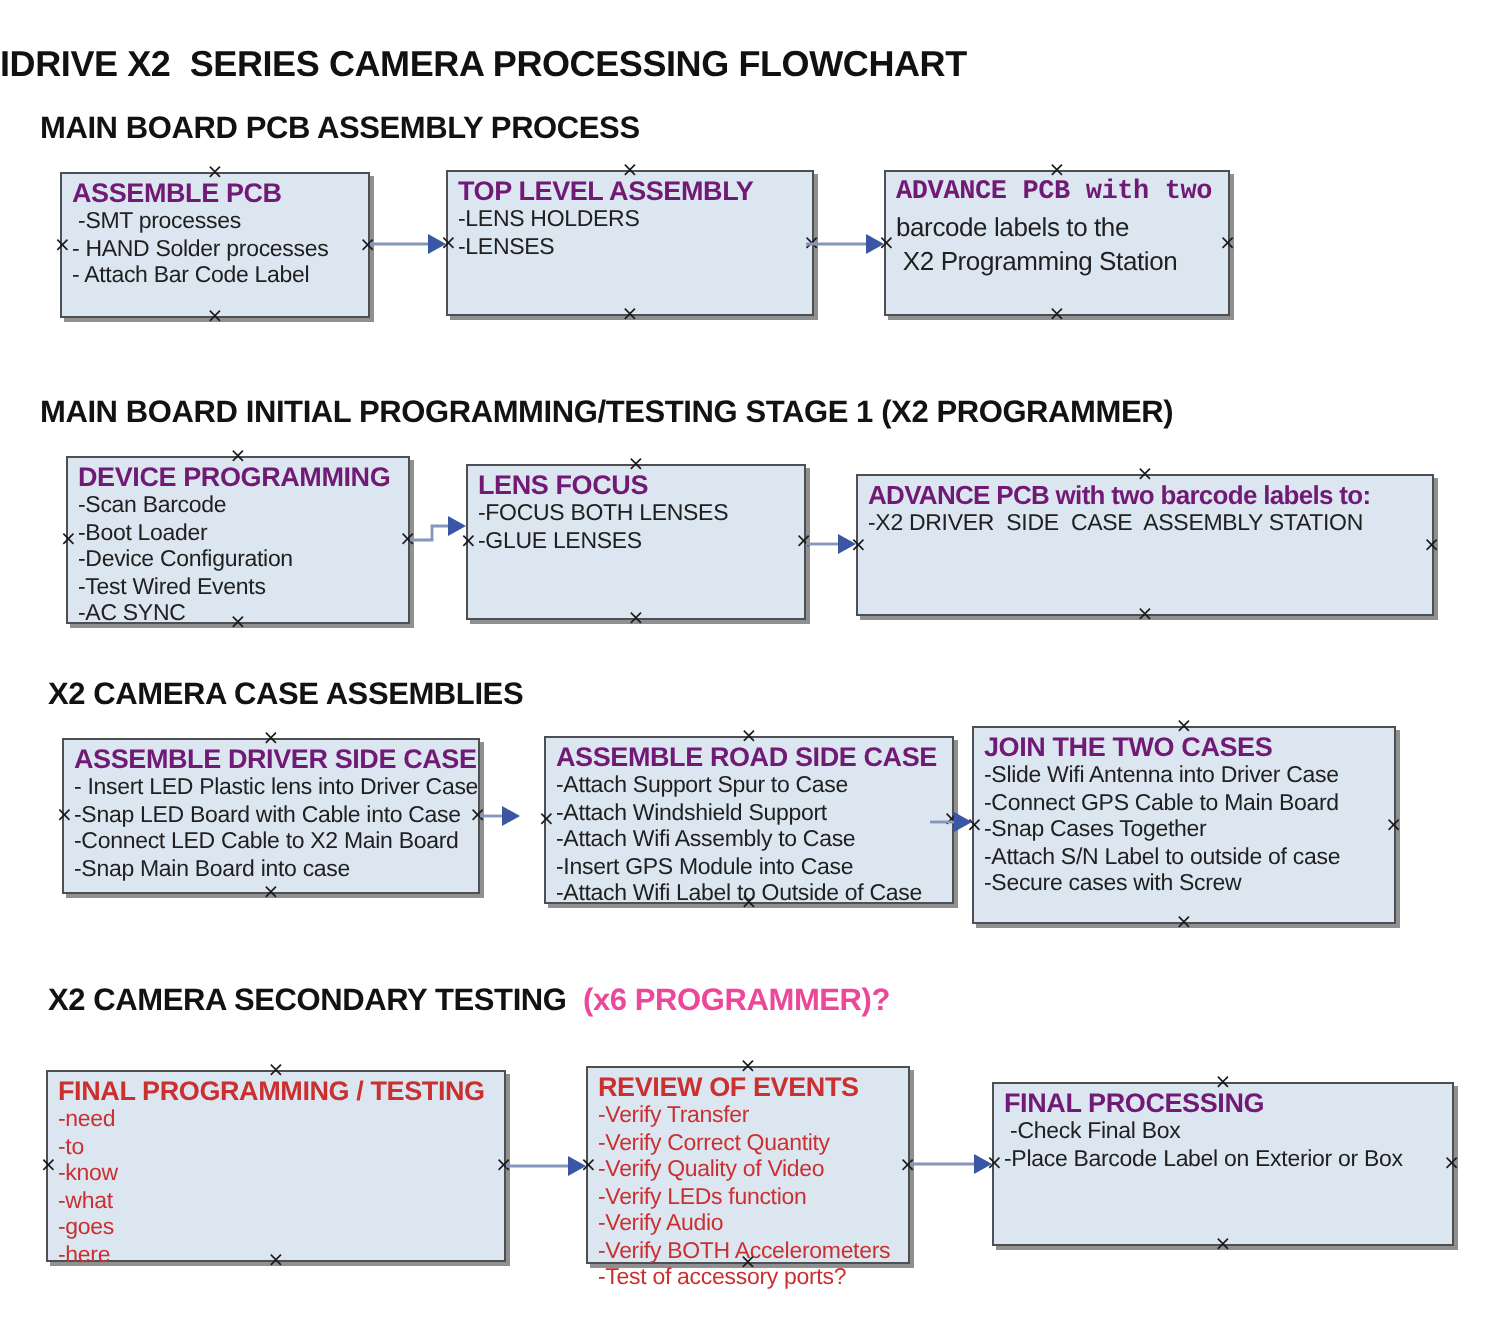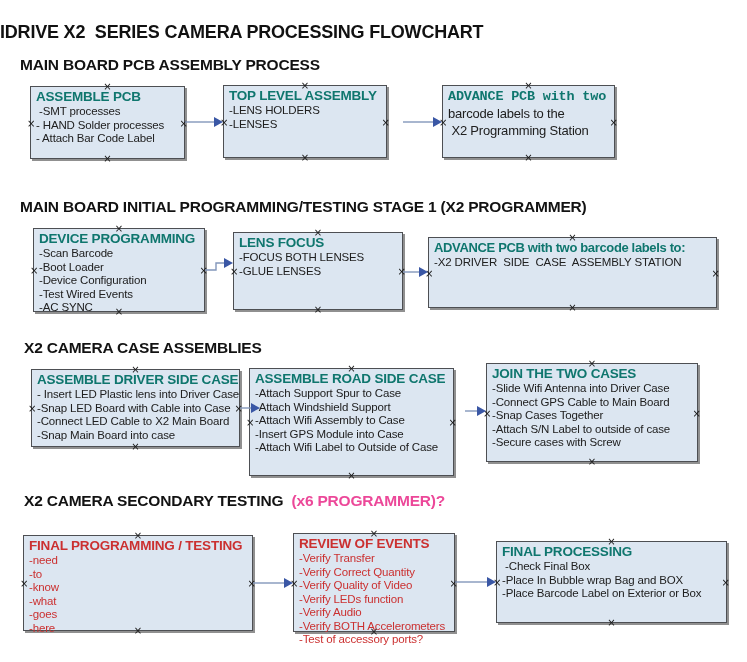--- a/index.html
+++ b/index.html
@@ -16,21 +16,21 @@
     letter-spacing:-0.2px;white-space:pre;
   }
   .sec-heading .red{color:#ec4899;}
   .box{
     position:absolute;background:#dce6f1;border:1px solid #4d4f53;
     box-shadow:2px 2px 0 rgba(125,125,125,0.85);
     padding:2px 0 0 5px;box-sizing:border-box;overflow:visible;
   }
   .box-title{
     font-weight:bold;font-size:13.5px;line-height:16px;letter-spacing:-0.2px;
-    white-space:pre;color:#0f766e;
+    white-space:pre;color:#701a75;
   }
   .box-title.tight{font-size:13px;letter-spacing:-0.35px;}
   .box-item{
     font-size:11.5px;line-height:13.5px;letter-spacing:-0.15px;
     white-space:pre;color:#202020;
   }
   .bold-items .box-title{line-height:17px;font-family:Liberation Mono, monospace;}
   .bold-items .box-item{font-weight:normal;font-size:13px;line-height:17px;letter-spacing:-0.2px;}
   .red-box .box-title,.red-box .box-item{color:#cb3030;}
   .anchor{
@@ -58,21 +58,21 @@
     <div class="box-title">ASSEMBLE PCB</div>
     <div class="box-item"> -SMT processes</div>
     <div class="box-item">- HAND Solder processes</div>
     <div class="box-item">- Attach Bar Code Label</div>
   <span class="anchor anchor-t">×</span>
       <span class="anchor anchor-b">×</span>
       <span class="anchor anchor-l">×</span>
       <span class="anchor anchor-r">×</span>
     </div>
 
-  <div class="box" style="left:223px;top:85px;width:164px;height:73px">
+  <div class="box" style="left:223px;top:85px;width:184px;height:73px">
     <div class="box-title">TOP LEVEL ASSEMBLY</div>
     <div class="box-item">-LENS HOLDERS</div>
     <div class="box-item">-LENSES</div>
   <span class="anchor anchor-t">×</span>
       <span class="anchor anchor-b">×</span>
       <span class="anchor anchor-l">×</span>
       <span class="anchor anchor-r">×</span>
     </div>
 
   <div class="box bold-items" style="left:442px;top:85px;width:173px;height:73px">
@@ -126,21 +126,21 @@
     <div class="box-item">- Insert LED Plastic lens into Driver Case</div>
     <div class="box-item">-Snap LED Board with Cable into Case</div>
     <div class="box-item">-Connect LED Cable to X2 Main Board</div>
     <div class="box-item">-Snap Main Board into case</div>
   <span class="anchor anchor-t">×</span>
       <span class="anchor anchor-b">×</span>
       <span class="anchor anchor-l">×</span>
       <span class="anchor anchor-r">×</span>
     </div>
 
-  <div class="box" style="left:249px;top:368px;width:205px;height:108px">
+  <div class="box" style="left:272px;top:368px;width:205px;height:84px">
     <div class="box-title">ASSEMBLE ROAD SIDE CASE</div>
     <div class="box-item">-Attach Support Spur to Case</div>
     <div class="box-item">-Attach Windshield Support</div>
     <div class="box-item">-Attach Wifi Assembly to Case</div>
     <div class="box-item">-Insert GPS Module into Case</div>
     <div class="box-item">-Attach Wifi Label to Outside of Case</div>
   <span class="anchor anchor-t">×</span>
       <span class="anchor anchor-b">×</span>
       <span class="anchor anchor-l">×</span>
       <span class="anchor anchor-r">×</span>
@@ -186,21 +186,20 @@
     <div class="box-item">-Test of accessory ports?</div>
   <span class="anchor anchor-t">×</span>
       <span class="anchor anchor-b">×</span>
       <span class="anchor anchor-l">×</span>
       <span class="anchor anchor-r">×</span>
     </div>
 
   <div class="box" style="left:496px;top:541px;width:231px;height:82px">
     <div class="box-title">FINAL PROCESSING</div>
     <div class="box-item"> -Check Final Box</div>
-    <div class="box-item">-Place In Bubble wrap Bag and BOX</div>
     <div class="box-item">-Place Barcode Label on Exterior or Box</div>
   <span class="anchor anchor-t">×</span>
       <span class="anchor anchor-b">×</span>
       <span class="anchor anchor-l">×</span>
       <span class="anchor anchor-r">×</span>
     </div>
 
   <svg class="arrow" style="left:185px;top:114px" width="38" height="16">
     <line x1="0" y1="8" x2="29" y2="8"></line>
       <polygon points="29,3 29,13 38,8"></polygon>

